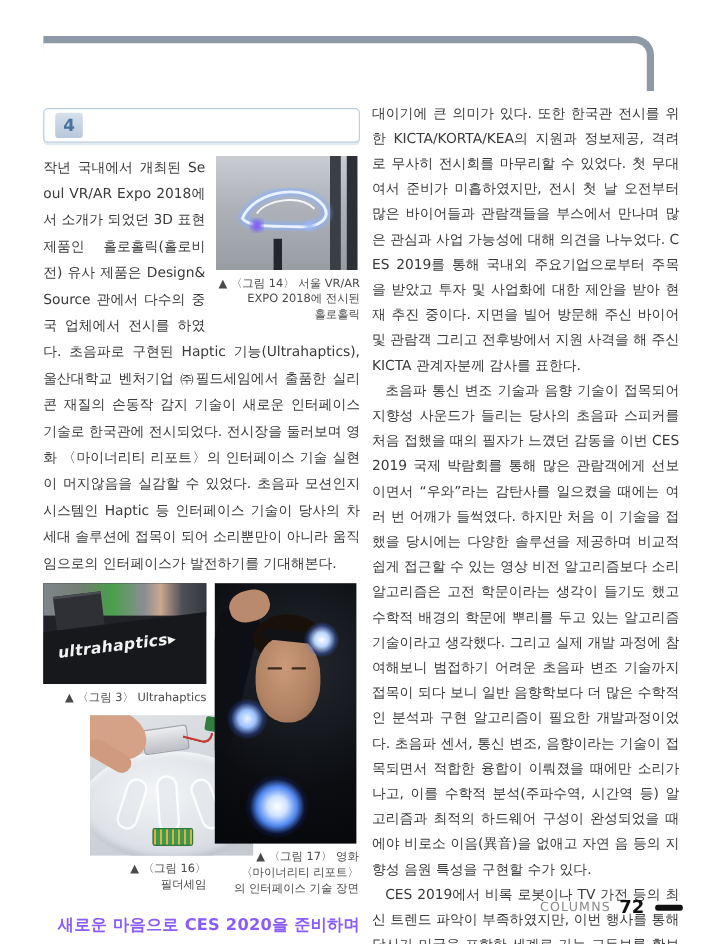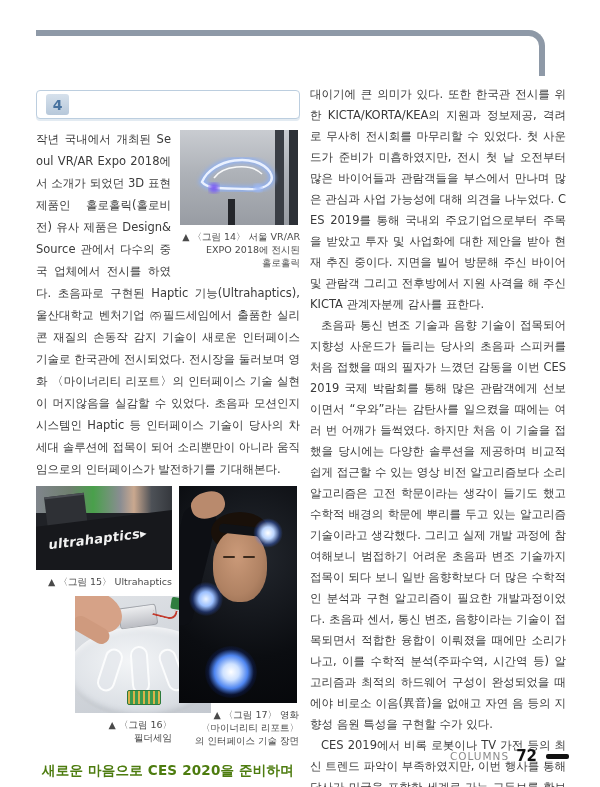--- a/index.html
+++ b/index.html
@@ -94,21 +94,21 @@
     background:radial-gradient(circle,#ffffff 0%,#bcd6ff 28%,rgba(70,120,255,0.35) 55%,rgba(0,0,0,0) 70%);}
   .img17 .g2{left:10px;top:96px;width:34px;height:34px;
     background:radial-gradient(circle,#eaf3ff 0%,#9cc0ff 30%,rgba(60,110,255,0.3) 55%,rgba(0,0,0,0) 72%);}
   .img17 .g3{left:26px;top:160px;width:52px;height:52px;
     background:radial-gradient(circle,#ffffff 0%,#cfe2ff 22%,#4e85f0 45%,rgba(20,50,160,0.25) 62%,rgba(0,0,0,0) 75%);}
   .img17 .arm{position:absolute;left:-8px;top:20px;width:34px;height:120px;background:#0d0f14;
     transform:rotate(14deg);border-radius:12px;}
   .img14 svg{position:absolute;left:0;top:0;}
 
   
-  .subheading{margin-top:15px;text-align:center;color:#4d7c0f;font-size:13.5px;font-weight:bold;
+  .subheading{margin-top:15px;text-align:right;color:#8b5cf6;font-size:13.5px;font-weight:bold;
     letter-spacing:0.2px;}
   .closing-line{margin-top:6px;}
 
   
   .footer{position:absolute;right:31px;bottom:22px;display:flex;align-items:center;}
   .footer .flabel{color:#8a8a8a;font-size:10.5px;letter-spacing:1px;margin-right:7px;}
   .footer .fnum{color:#111;font-size:15px;font-weight:bold;margin-right:9px;}
   .footer .fbar{width:23px;height:5px;background:#111;border-radius:2px;}
   .clearfix::after{content:"";display:block;clear:both;}
 </style>
@@ -151,21 +151,21 @@
 
     <div class="figure-grid">
       <div class="figcol-a">
         <div>
           <span class="figimg img15">
             <span class="scene"></span>
             <span class="speaker"></span>
             <span class="podium"></span>
             <span class="logo">ultrahaptics▸</span>
           </span>
-          <div class="caption">▲ 〈그림 15〉 Ultrahaptics</div>
+          <div class="caption">▲ 〈그림 3〉 Ultrahaptics</div>
         </div>
         <div style="margin-top:8px;padding-left:39px;">
           <span class="figimg img16">
             <span class="pad"></span>
             <span class="slot s1"></span>
             <span class="slot s2"></span>
             <span class="slot s3"></span>
             <span class="batt"></span>
             <span class="wire"></span>
             <span class="chip"></span>
@@ -193,21 +193,21 @@
           <div class="caption">▲ 〈그림 17〉 영화 〈마이너리티 리포트〉의 인터페이스 기술 장면</div>
         </div>
       </div>
     </div>
 
     <div class="subheading">새로운 마음으로 CES 2020을 준비하며</div>
     <div class="para closing-line">당사에게 이번 CES 2019는 세계를 향해 사운드를 쏜 첫 무</div>
   </div>
 
   <div class="col-right">
-    <p class="para">대이기에 큰 의미가 있다. 또한 한국관 전시를 위한 KICTA/KORTA/KEA의 지원과 정보제공, 격려로 무사히 전시회를 마무리할 수 있었다. 첫 사운드가 준비가 미흡하였지만, 전시 첫 날 오전부터 많은 바이어들과 관람객들을 부스에서 만나며 많은 관심과 사업 가능성에 대해 의견을 나누었다. CES 2019를 통해 국내외 주요기업으로부터 주목을 받았고 투자 및 사업화에 대한 제안을 받아 현재 추진 중이다. 지면을 빌어 방문해 주신 바이어 및 관람객 그리고 전후방에서 지원 사격을 해 주신 KICTA 관계자분께 감사를 표한다.</p>
+    <p class="para">대이기에 큰 의미가 있다. 또한 한국관 전시를 위한 KICTA/KORTA/KEA의 지원과 정보제공, 격려로 무사히 전시회를 마무리할 수 있었다. 첫 무대여서 준비가 미흡하였지만, 전시 첫 날 오전부터 많은 바이어들과 관람객들을 부스에서 만나며 많은 관심과 사업 가능성에 대해 의견을 나누었다. CES 2019를 통해 국내외 주요기업으로부터 주목을 받았고 투자 및 사업화에 대한 제안을 받아 현재 추진 중이다. 지면을 빌어 방문해 주신 바이어 및 관람객 그리고 전후방에서 지원 사격을 해 주신 KICTA 관계자분께 감사를 표한다.</p>
     <p class="para indent">초음파 통신 변조 기술과 음향 기술이 접목되어 지향성 사운드가 들리는 당사의 초음파 스피커를 처음 접했을 때의 필자가 느꼈던 감동을 이번 CES 2019 국제 박람회를 통해 많은 관람객에게 선보이면서 “우와”라는 감탄사를 일으켰을 때에는 여러 번 어깨가 들썩였다. 하지만 처음 이 기술을 접했을 당시에는 다양한 솔루션을 제공하며 비교적 쉽게 접근할 수 있는 영상 비전 알고리즘보다 소리 알고리즘은 고전 학문이라는 생각이 들기도 했고 수학적 배경의 학문에 뿌리를 두고 있는 알고리즘 기술이라고 생각했다. 그리고 실제 개발 과정에 참여해보니 범접하기 어려운 초음파 변조 기술까지 접목이 되다 보니 일반 음향학보다 더 많은 수학적인 분석과 구현 알고리즘이 필요한 개발과정이었다. 초음파 센서, 통신 변조, 음향이라는 기술이 접목되면서 적합한 융합이 이뤄졌을 때에만 소리가 나고, 이를 수학적 분석(주파수역, 시간역 등) 알고리즘과 최적의 하드웨어 구성이 완성되었을 때에야 비로소 이음(異音)을 없애고 자연 음 등의 지향성 음원 특성을 구현할 수가 있다.</p>
     <p class="para indent">CES 2019에서 비록 로봇이나 TV 가전 등의 최신 트렌드 파악이 부족하였지만, 이번 행사를 통해 당사가 미국을 포함한 세계로 가는 교두보를 확보할 수 있어 그 의미가 컸던 경험이었다. 박람회 기간 내내 당사와 융합할 수 있는 기술 및 서비스, 비즈니스를 조사하고 이후 분석을 통해 내년 CES 2020 국제 박람회 전시에서는 차세대 솔루션 플랫폼 SSP(Smart Speaker Platform)과 BTS(Beamforming &amp; Transforming Sounds) 기술의 개발 방향성 및 사업 가능성을 확신할 수 있게 되었다.</p>
 
   </div>
 
   <div class="footer">
     <span class="flabel">COLUMNS</span>
     <span class="fnum">72</span>
     <span class="fbar"></span>
   </div>

